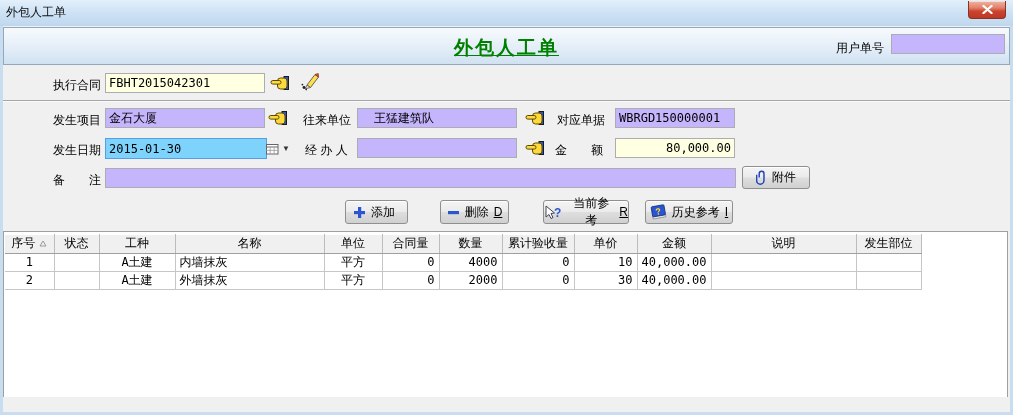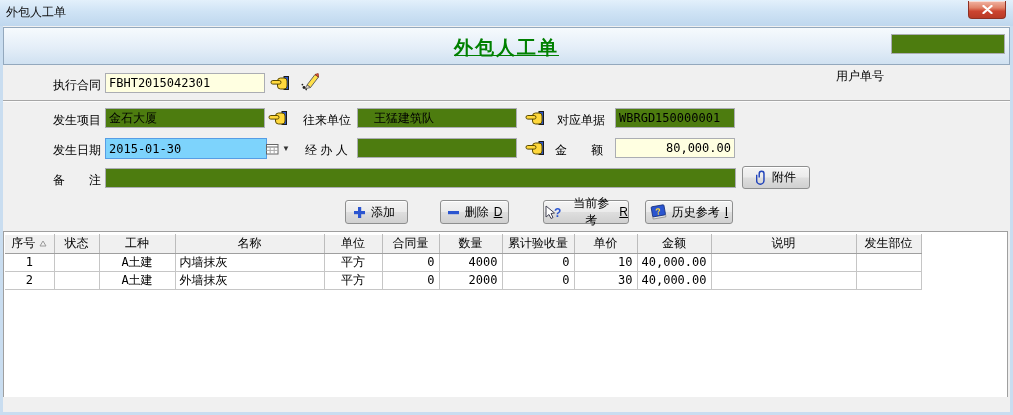--- a/index.html
+++ b/index.html
@@ -19,25 +19,25 @@
     display:flex; align-items:center; justify-content:center; }
   
   .content { position:absolute; left:3px; top:26px; width:1007px; height:386px; background:#f0f0f0; }
   
   .header-band { position:absolute; left:0; top:1px; width:1007px; height:38px;
     background:linear-gradient(180deg,#f6fafd 0%,#e4eef8 55%,#d0e1f1 100%);
     border:1px solid #93a8bd; }
   .form-title { position:absolute; left:0; top:7px; width:100%; text-align:center;
     font-size:19px; font-weight:bold; letter-spacing:2px; color:#008000;
     text-decoration:underline; }
-  .user-order-label { position:absolute; left:832px; top:12px;margin-top:28px; }
+  .user-order-label { position:absolute; left:832px; top:12px; }
   .user-order-input { position:absolute; left:887px; top:6px; width:114px; height:20px; }
   
   .lbl { position:absolute; white-space:pre; color:#000; }
-  input.fld { height:20px; border:1px solid #abadb3; background:#4d7c0f; padding:0 3px;
+  input.fld { height:20px; border:1px solid #abadb3; background:#c4b5fd; padding:0 3px;
     font-family:"DejaVu Sans Mono","Liberation Mono",monospace; font-size:12px; color:#000; position:absolute; }
   input.fld.yellow { background:#ffffe1; }
   input.fld.amount { text-align:right; }
   .icon-btn { position:absolute; cursor:pointer; line-height:0; }
   .hline1 { position:absolute; left:0; top:74px; width:1007px; height:1px; background:#a6a6a6; }
   .hline2 { position:absolute; left:0; top:75px; width:1007px; height:1px; background:#fbfbfb; }
   
   .date-wrap { position:absolute; left:102px; top:112px; width:162px; height:21px;
     border:1px solid #569de5; background:#7dd3fc; display:flex; align-items:center; }
   .date-wrap input { flex:1; border:none; outline:none; height:17px; padding:0 3px;

